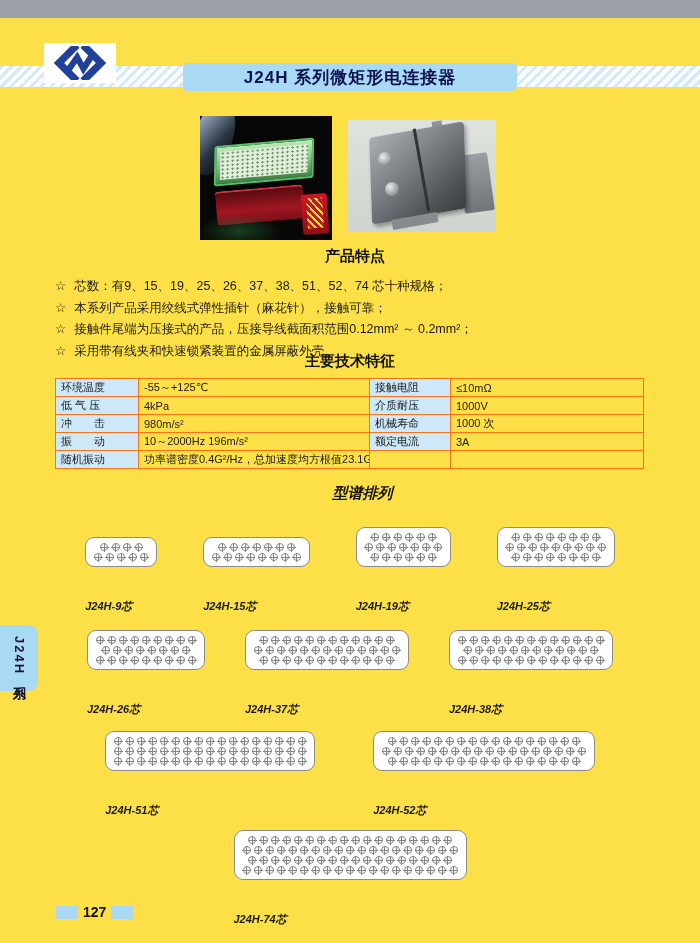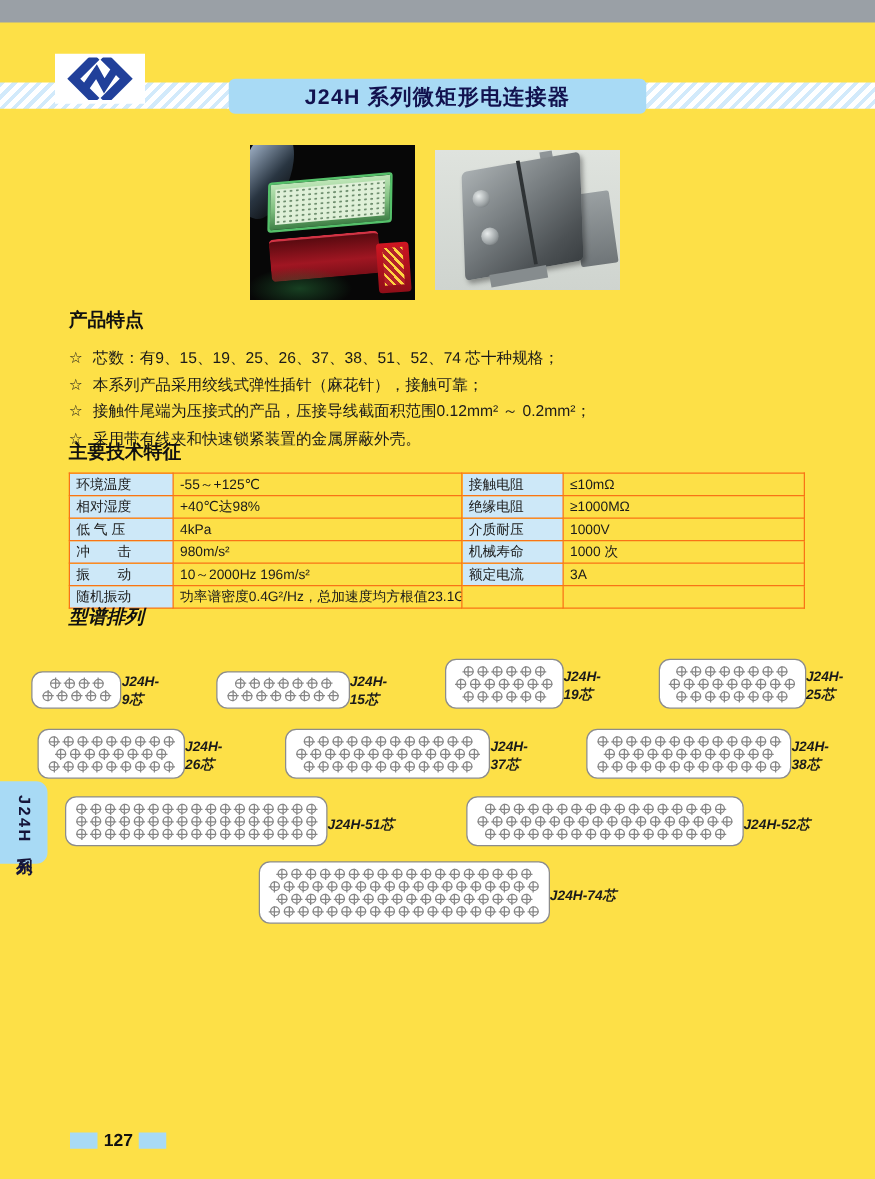--- a/index.html
+++ b/index.html
@@ -48,40 +48,40 @@
     background:linear-gradient(145deg,#aab0b2,#757b7e 45%,#4c5154 80%,#3a3f42);}
   .pm-fin{position:absolute;left:86px;top:1px;width:10px;height:30px;background:#8f9598;transform:rotate(-10deg);}
   .pm-flange{position:absolute;right:5px;top:34px;width:30px;height:58px;border-radius:2px;
     background:linear-gradient(180deg,#9aa0a2,#6f7578);transform:rotate(-8deg);}
   .pm-groove{position:absolute;left:72px;top:8px;width:3px;height:84px;background:#2f3335;transform:rotate(-10deg);}
   .pm-screw{position:absolute;width:14px;height:14px;border-radius:50%;
     background:radial-gradient(circle at 35% 35%,#e8ecec,#9aa0a2 60%,#565b5e);}
   .pm-screw.s1{left:30px;top:32px;} .pm-screw.s2{left:37px;top:62px;}
   .pm-latch{position:absolute;left:44px;bottom:6px;width:46px;height:10px;background:#868c8e;transform:rotate(-10deg);}
   
-  .sec-heading{font-size:15px;font-weight:bold;color:#111;margin:0;}
+  .sec-heading{font-size:15px;font-weight:bold;color:#111;margin:0;text-align:center;}
   .features{position:absolute;left:55px;top:229px;width:600px;}
   .feature-list{list-style:none;margin:10px 0 0 0;padding:0;font-size:12.5px;}
   .feature-list li{line-height:21.5px;display:flex;gap:8px;}
   .star{flex:0 0 auto;}
   .specs{position:absolute;left:55px;top:334px;width:590px;}
   .specs table{border-collapse:collapse;width:588px;margin-top:7px;table-layout:fixed;}
   .specs td{border:1px solid #f97316;font-size:11px;padding:1px 5px;height:12.6px;white-space:nowrap;overflow:hidden;}
   .specs td.lbl{background:#cde8f8;}
   .specs col.c1{width:83px;} .specs col.c2{width:231px;} .specs col.c3{width:81px;} .specs col.c4{width:193px;}
   
   .spectrum{position:absolute;left:30px;top:466px;width:640px;font-style:italic;}
   .spectrum .sec-heading{margin-left:25px;}
   .connector-grid{margin-top:24px;}
   .conn-row{display:flex;justify-content:center;align-items:flex-end;}
   .conn-row.r0{gap:46px;}
   .conn-row.r1{gap:40px;margin-top:16px;}
   .conn-row.r2{gap:58px;margin-top:14px;}
   .conn-row.r3{gap:0;margin-top:12px;}
-  .conn-item{display:flex;flex-direction:row;align-items:center;}
+  .conn-item{display:flex;flex-direction:column;align-items:flex-start;gap:28px;}
   .conn-shape{border:1px solid #8c8c8c;border-radius:9px;padding:5px 8px;background:#fff;
     display:flex;flex-direction:column;gap:2px;align-items:center;}
   .pin-row{display:flex;gap:3.5px;justify-content:center;}
   .pin{width:8px;height:8px;border:1px solid #858585;border-radius:50%;position:relative;box-sizing:border-box;}
   .pin::before{content:"";position:absolute;left:2.5px;top:-1.5px;bottom:-1.5px;width:1px;background:#858585;}
   .pin::after{content:"";position:absolute;top:2.5px;left:-1.5px;right:-1.5px;height:1px;background:#858585;}
   .conn-label{margin-top:4px;font-size:11px;font-weight:bold;color:#1a1a1a;}
   .spectrum-note{text-align:center;margin-top:18px;font-size:12px;font-weight:bold;}
   
   .side-tab{position:absolute;left:0;top:607px;width:38px;height:66px;background:#a8daf5;
@@ -161,26 +161,20 @@
           <col class="c2">
           <col class="c3">
           <col class="c4">
         </colgroup>
       <tbody>
           <tr>
             <td class="lbl">环境温度</td>
             <td class="val">-55～+125℃</td>
             <td class="lbl">接触电阻</td>
             <td class="val">≤10mΩ</td>
-          </tr>
-          <tr>
-            <td class="lbl">相对湿度</td>
-            <td class="val">+40℃达98%</td>
-            <td class="lbl">绝缘电阻</td>
-            <td class="val">≥1000MΩ</td>
           </tr>
           <tr>
             <td class="lbl">低 气 压</td>
             <td class="val">4kPa</td>
             <td class="lbl">介质耐压</td>
             <td class="val">1000V</td>
           </tr>
           <tr>
             <td class="lbl">冲　　击</td>
             <td class="val">980m/s²</td>

